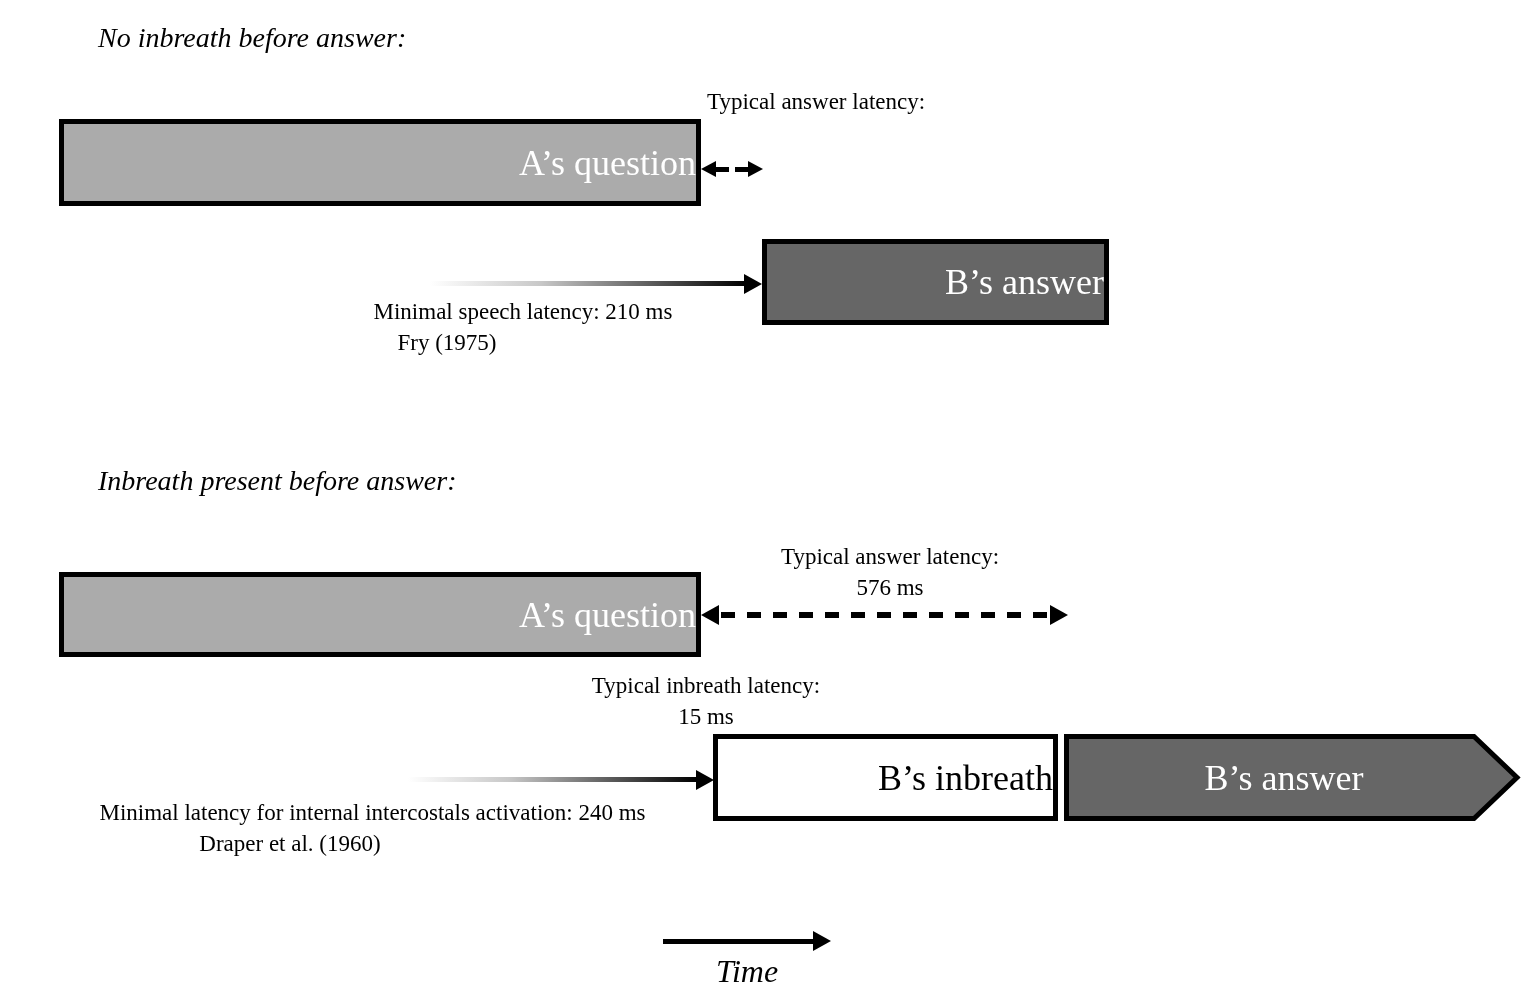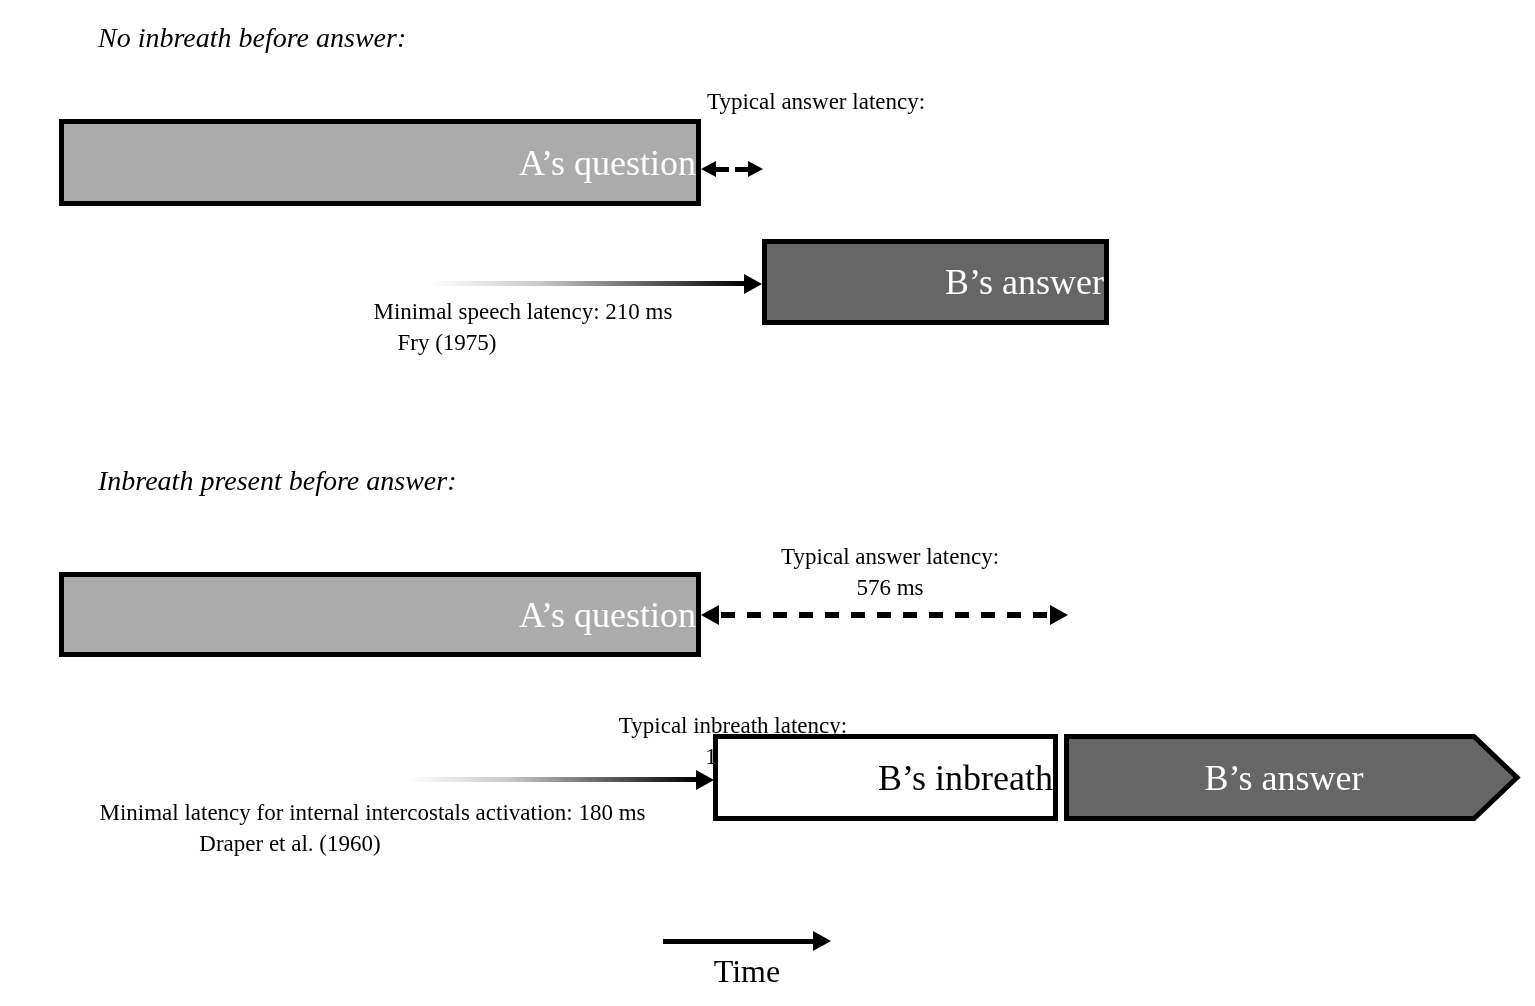--- a/index.html
+++ b/index.html
@@ -79,20 +79,21 @@
   .dash-shaft {
     position: absolute;
     height: 6px;
     background: repeating-linear-gradient(to right, #000 0 14px, transparent 14px 26px);
   }
   .time-label {
     position: absolute;
     font-size: 32px;
     color: #000;
     text-align: center;
+    font-style: italic;
   }
 </style>
 </head>
 <body>
 
 <div id="canvas">
 
   <div class="abs section-title" style="left:98px; top:22px;">No inbreath before answer:</div>
 
   <div class="box box-question" style="left:59px; top:119px; width:642px; height:87px;">
@@ -132,42 +133,42 @@
     <div>Typical answer latency:</div>
     <div>576 ms</div>
   </div>
 
   <div>
     <div class="head-left" style="left:701px; top:605px;"></div>
     <div class="dash-shaft" style="left:721px; top:612px; width:329px;"></div>
     <div class="head-right" style="left:1050px; top:605px;"></div>
   </div>
 
-  <div class="label center" style="left:583px; top:670px; width:300px;margin-top:40px;">
+  <div class="label center" style="left:556px; top:670px; width:300px;">
     <div>Typical inbreath latency:</div>
     <div>15 ms</div>
   </div>
 
   <div>
     <div class="grad-shaft" style="left:408px; top:777px; width:288px;"></div>
     <div class="head-right" style="left:696px; top:770px;"></div>
   </div>
 
   <div class="box box-inbreath" style="left:713px; top:734px; width:345px; height:87px;">
     <span>B’s inbreath</span>
   </div>
 
   <div class="abs" style="left:1064px; top:734px; width:460px; height:87px;">
     <svg width="460" height="87">
       <polygon points="2.5,2.5 410,2.5 453,43.5 410,84.5 2.5,84.5" style="fill:var(--fill-answer,#666666); stroke:var(--color-border,#000); stroke-width:5;"></polygon>
     </svg>
     <div style="position:absolute; left:0; top:0; width:440px; height:87px; display:flex; align-items:center; justify-content:center; font-size:36px; color:#ffffff;">B’s answer</div>
   </div>
 
-  <div class="label center" style="left:50px; top:797px; width:645px;">Minimal latency for internal intercostals activation: 180 ms</div>
+  <div class="label center" style="left:50px; top:797px; width:645px;">Minimal latency for internal intercostals activation: 240 ms</div>
   <div class="label center" style="left:90px; top:828px; width:400px;">Draper et al. (1960)</div>
 
   <div>
     <div class="shaft" style="left:663px; top:939px; width:150px; height:5px;"></div>
     <div class="head-right" style="left:813px; top:931px;"></div>
   </div>
   <div class="time-label" style="left:647px; top:953px; width:200px;">Time</div>
 
 </div>
 

